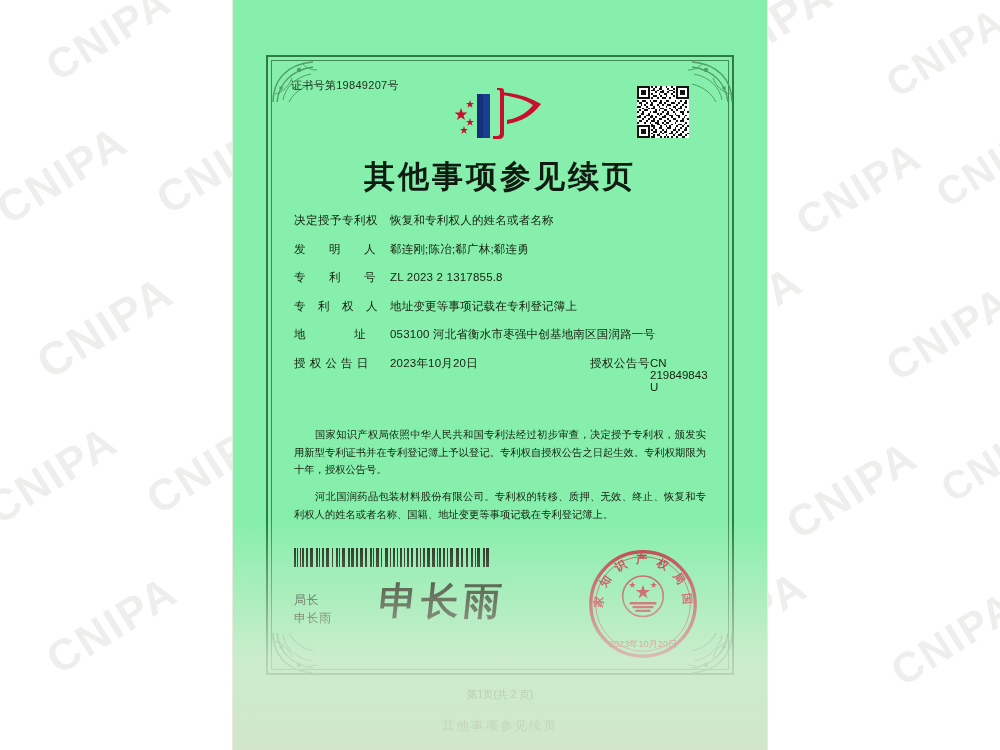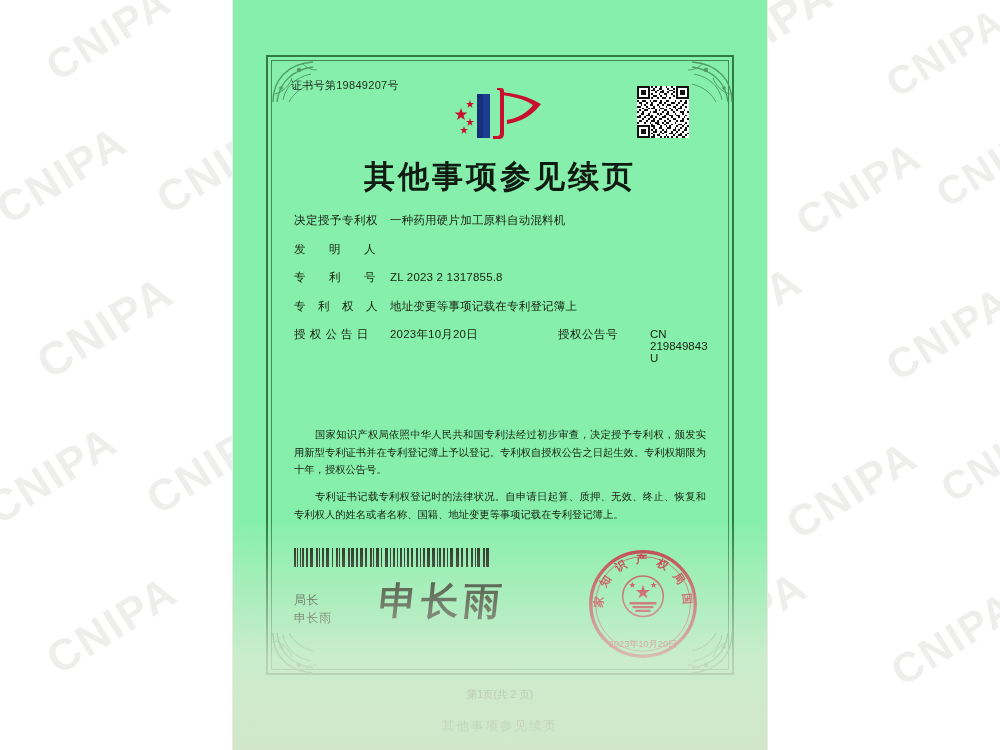--- a/index.html
+++ b/index.html
@@ -168,20 +168,21 @@
   }
   .field-value {
     flex: 1 1 auto;
     letter-spacing: .2px;
   }
   .field-row.two-col .field-value { flex: 0 0 168px; }
   .field-label2 {
     width: 92px;
     flex: 0 0 92px;
     letter-spacing: .5px;
+    text-align: right;
   }
   .field-value2 { flex: 1 1 auto; }
 
   
   #paras {
     position: absolute;
     left: 3px;
     top: 348px;
     width: 412px;
   }
@@ -584,52 +585,57 @@
           </g>
         </svg>
       </div>
 
       <h1 id="doc-title">其他事项参见续页</h1>
 
       <div id="fields">
 
       <div class="field-row">
             <div class="field-label">决定授予专利权</div>
-            <div class="field-value">一种药用硬片加工原料自动混料机</div>
+            <div class="field-value">恢复和专利权人的姓名或者名称</div>
           </div>
           <div class="field-row">
             <div class="field-label spread">
               <span>发</span>
               <span>明</span>
               <span>人</span>
             </div>
+            <div class="field-value">郗连刚;陈冶;郗广林;郗连勇</div>
           </div>
           <div class="field-row">
             <div class="field-label spread">
               <span>专</span>
               <span>利</span>
               <span>号</span>
             </div>
             <div class="field-value">ZL 2023 2 1317855.8</div>
           </div>
           <div class="field-row">
             <div class="field-label">专　利　权　人</div>
             <div class="field-value">地址变更等事项记载在专利登记簿上</div>
           </div>
+          <div class="field-row">
+            <div class="field-label">地　　　　址</div>
+            <div class="field-value">053100 河北省衡水市枣强中创基地南区国润路一号</div>
+          </div>
           <div class="field-row two-col">
             <div class="field-label">授 权 公 告 日</div>
             <div class="field-value">2023年10月20日</div>
             <div class="field-label2">授权公告号</div>
             <div class="field-value2">CN 219849843 U</div>
           </div>
         </div>
 
       <div id="paras">
         <div class="para">国家知识产权局依照中华人民共和国专利法经过初步审查，决定授予专利权，颁发实用新型专利证书并在专利登记簿上予以登记。专利权自授权公告之日起生效。专利权期限为十年，授权公告号。</div>
-        <div class="para">专利证书记载专利权登记时的法律状况。自申请日起算、质押、无效、终止、恢复和专利权人的姓名或者名称、国籍、地址变更等事项记载在专利登记簿上。</div>
+        <div class="para">河北国润药品包装材料股份有限公司。专利权的转移、质押、无效、终止、恢复和专利权人的姓名或者名称、国籍、地址变更等事项记载在专利登记簿上。</div>
       </div>
 
       <div id="barcode">
           <div class="bc-bar" style="left: 0px; width: 2px;"></div>
           <div class="bc-bar" style="left: 3px; width: 1px;"></div>
           <div class="bc-bar" style="left: 6px; width: 1px;"></div>
           <div class="bc-bar" style="left: 8px; width: 2px;"></div>
           <div class="bc-bar" style="left: 12px; width: 2px;"></div>
           <div class="bc-bar" style="left: 16px; width: 3px;"></div>
           <div class="bc-bar" style="left: 22px; width: 2px;"></div>

